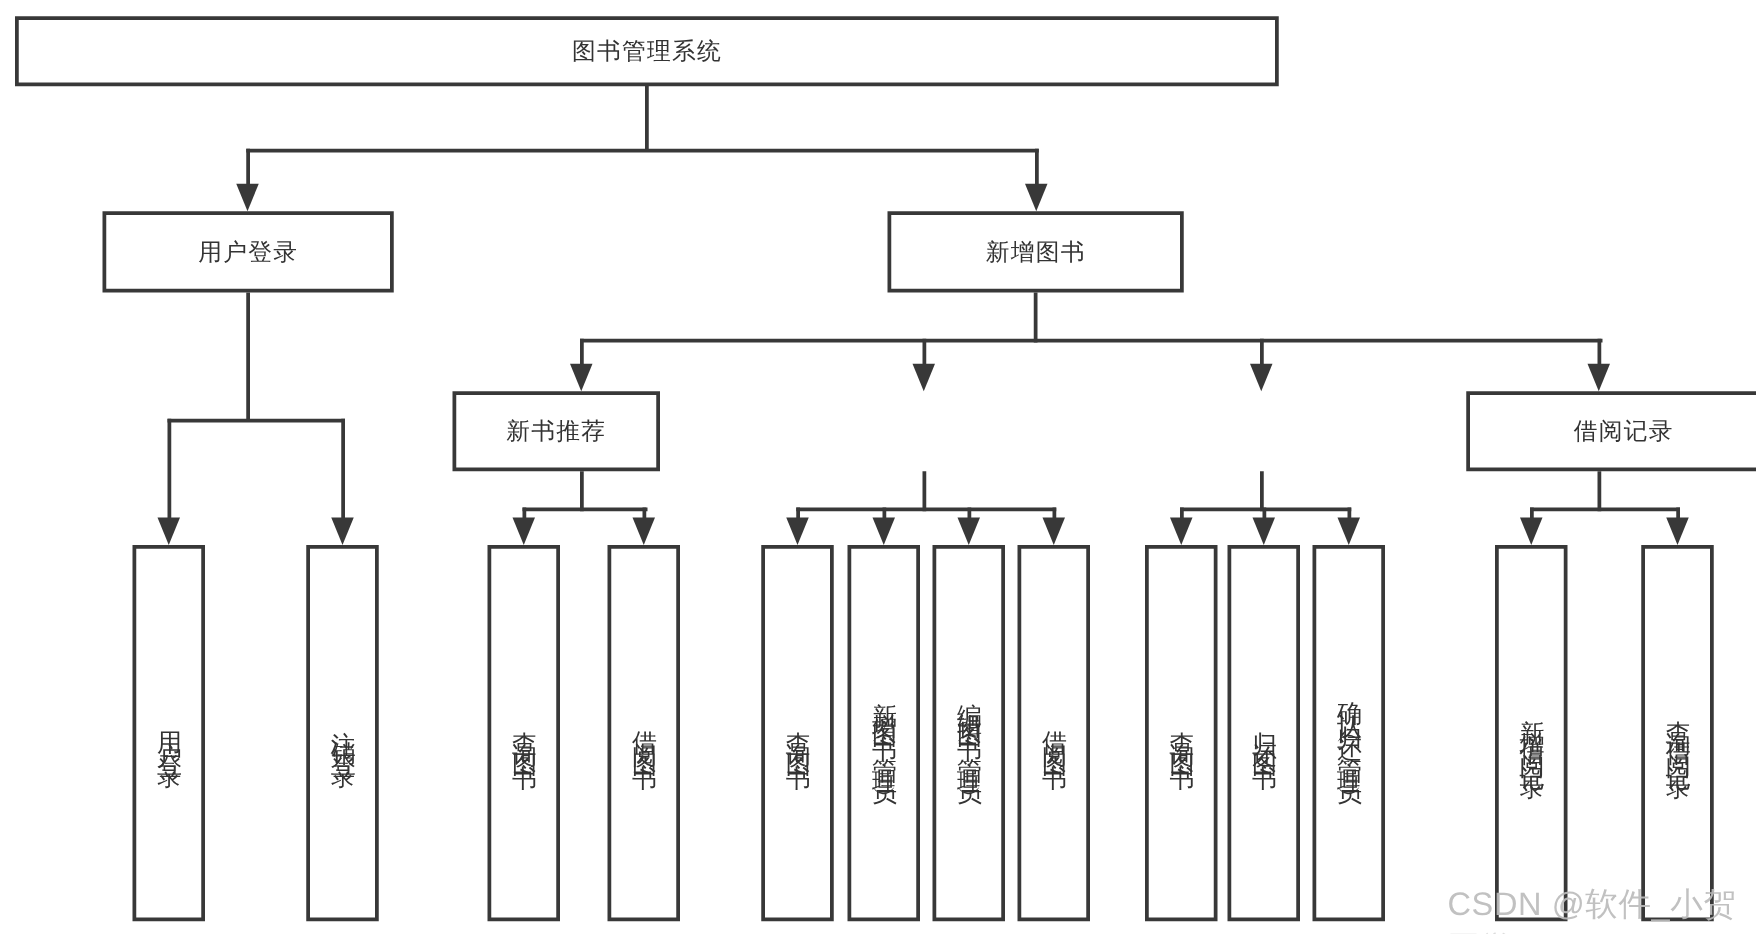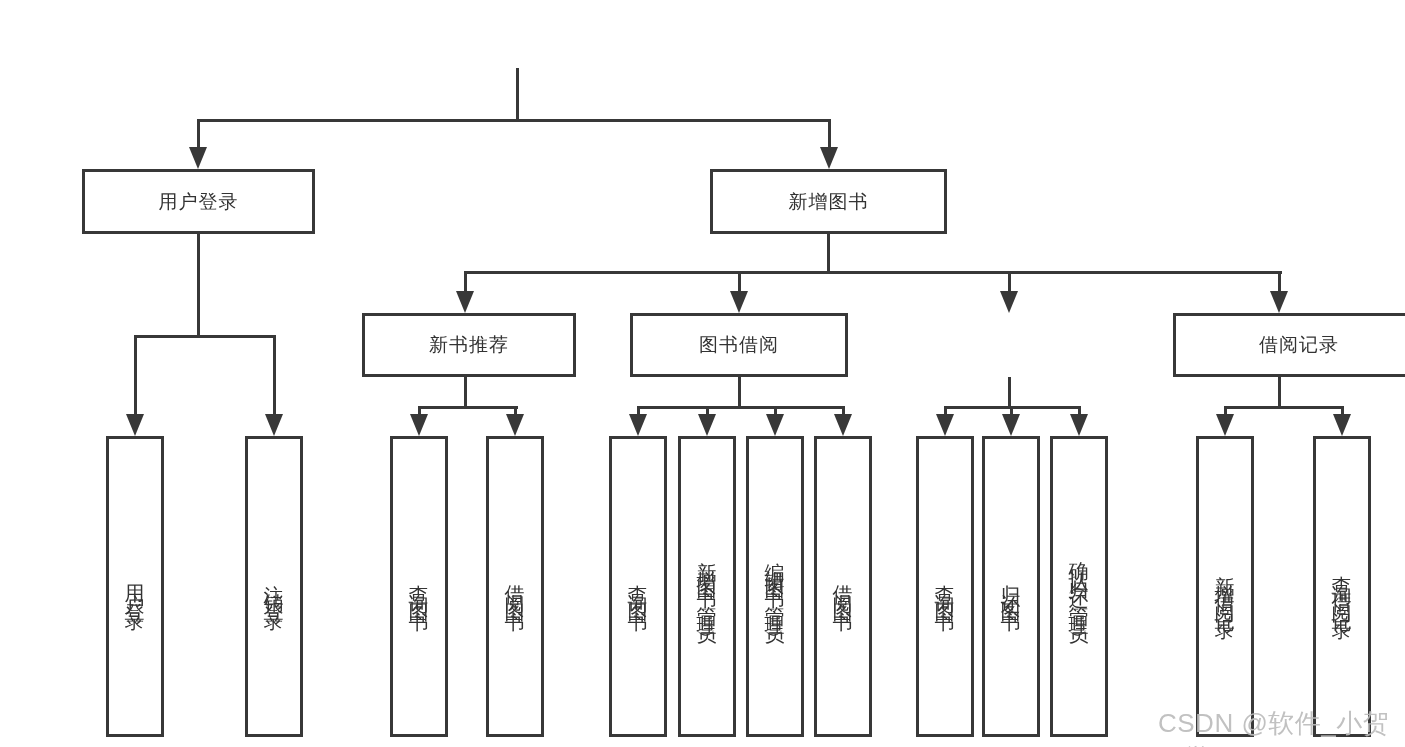--- a/index.html
+++ b/index.html
@@ -28,33 +28,33 @@
   .watermark{
     position:absolute;left:1158px;top:706px;z-index:10;
     color:#bcbcbc;font-size:26px;letter-spacing:0.5px;opacity:0.92;
   }
 </style>
 </head>
 <body>
 
 <div class="canvas">
 
+  <div class="node" style="left:12px;top:13px;width:1011px;height:56px;">
+    <span>图书管理系统</span>
+  </div>
 
   <div class="node" style="left:82px;top:169px;width:233px;height:65px;">
     <span>用户登录</span>
   </div>
   <div class="node" style="left:710px;top:169px;width:237px;height:65px;">
     <span>新增图书</span>
   </div>
 
-  <div class="node" style="left:362px;top:313px;width:214px;height:64px;">
+  <div class="node" style="left:362px;top:313px;width:166px;height:64px;">
     <span>新书推荐</span>
-  </div>
-  <div class="node" style="left:630px;top:313px;width:218px;height:64px;">
-    <span>图书借阅</span>
   </div>
   <div class="node" style="left:1173px;top:313px;width:252px;height:64px;">
     <span>借阅记录</span>
   </div>
 
   <div class="node leaf" style="left:106px;top:436px;width:58px;height:301px;">
     <span class="vtext">用户登录</span>
   </div>
   <div class="node leaf" style="left:245px;top:436px;width:58px;height:301px;">
     <span class="vtext">注销登录</span>

